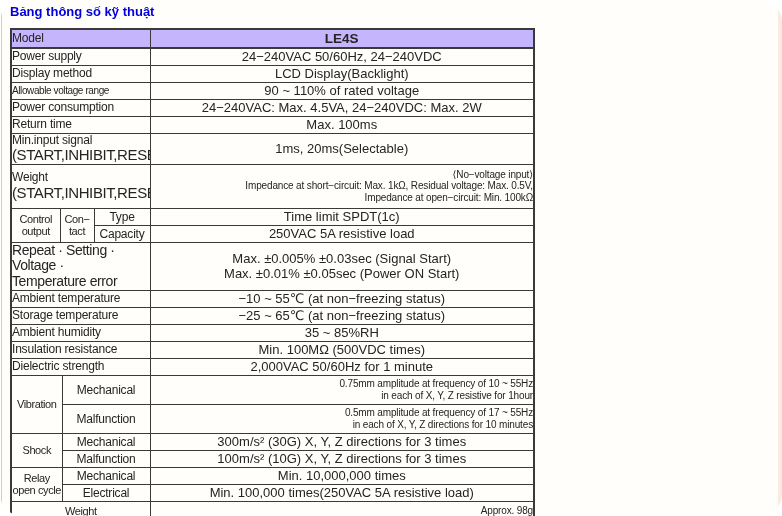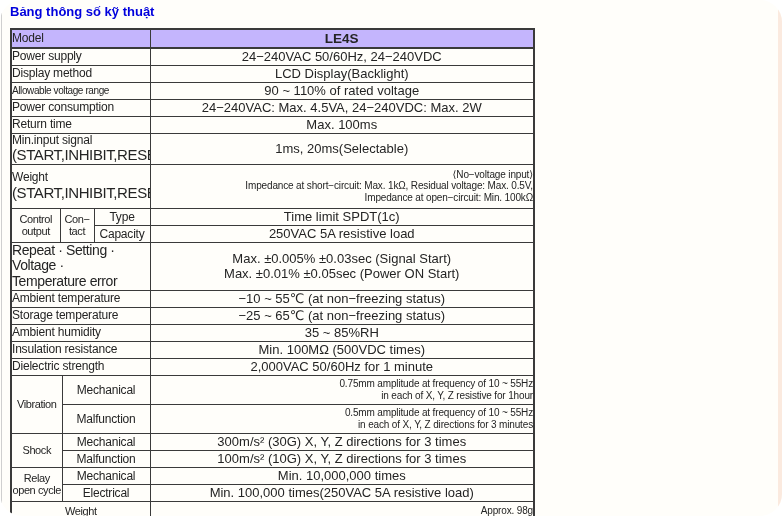--- a/index.html
+++ b/index.html
@@ -164,22 +164,22 @@
       <td rowspan="2" colspan="2" class="grp">Vibration</td>
       <td colspan="2" class="sub">Mechanical</td>
       <td class="val valsm">
         <span class="line">0.75mm amplitude at frequency of 10 ~ 55Hz</span>
         <span class="line">in each of X, Y, Z resistive for 1hour</span>
       </td>
     </tr>
     <tr class="r29">
       <td colspan="2" class="sub">Malfunction</td>
       <td class="val valsm">
-        <span class="line">0.5mm amplitude at frequency of 10 ~ 55Hz</span>
-        <span class="line">in each of  X, Y, Z directions for 3 minutes</span>
+        <span class="line">0.5mm amplitude at frequency of 17 ~ 55Hz</span>
+        <span class="line">in each of  X, Y, Z directions for 10 minutes</span>
       </td>
     </tr>
 
     <tr class="r17">
       <td rowspan="2" colspan="2" class="grp">Shock</td>
       <td colspan="2" class="sub">Mechanical</td>
       <td class="val">300m/s²  (30G) X, Y, Z directions for 3 times</td>
     </tr>
     <tr class="r17">
       <td colspan="2" class="sub">Malfunction</td>

